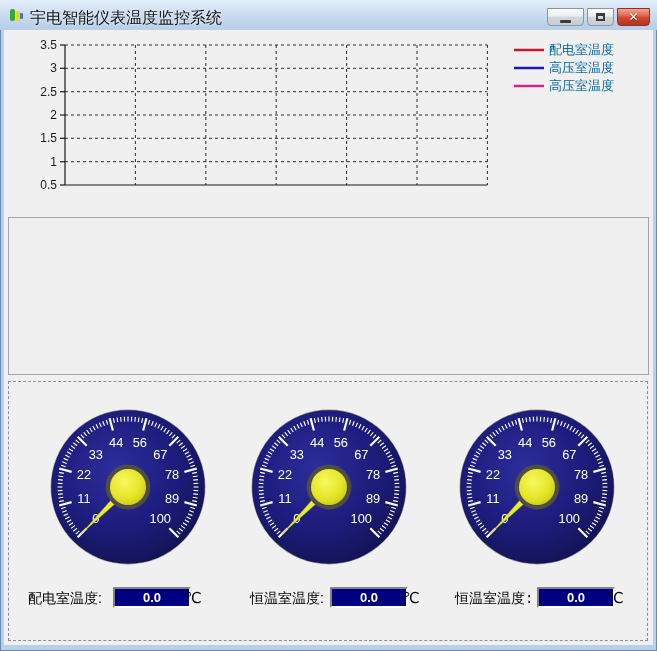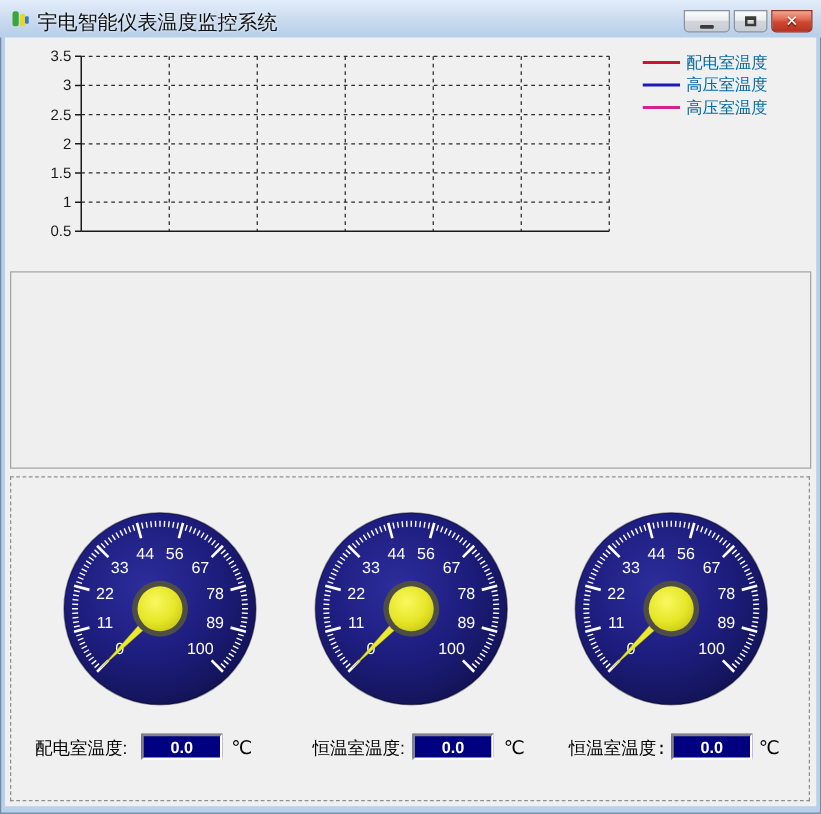--- a/index.html
+++ b/index.html
@@ -55,21 +55,21 @@
   .bottom-panel{
     position:absolute;left:8px;top:381px;width:640px;height:260px;
     background:#f0f0f0;border:1px dashed #8f8f8f;
   }
   
   .gauge-svg{position:absolute;width:160px;height:160px;top:407px;}
   .gauge-1{left:48px;} .gauge-2{left:249px;} .gauge-3{left:457px;}
   
   .val-label{position:absolute;top:590px;font-size:14px;color:#000000;white-space:nowrap;}
   .val-box{
-    position:absolute;top:587px;width:65px;height:21px;
+    position:absolute;top:587px;width:78px;height:21px;
     background:#000080;
     border-top:2px solid #838383;border-left:2px solid #838383;
     border-bottom:2px solid #ffffff;border-right:2px solid #ffffff;
     color:#fff;font-size:13px;font-weight:bold;
     display:flex;align-items:center;justify-content:center;
   }
   .val-unit{position:absolute;top:589px;font-size:15px;color:#000;}
   .lbl-1{left:28px;} .box-1{left:113px;} .unit-1{left:185px;}
   .lbl-2{left:250px;} .box-2{left:330px;} .unit-2{left:403px;}
   .lbl-3{left:455px;font-family:Liberation Mono, monospace;} .box-3{left:537px;} .unit-3{left:607px;}

